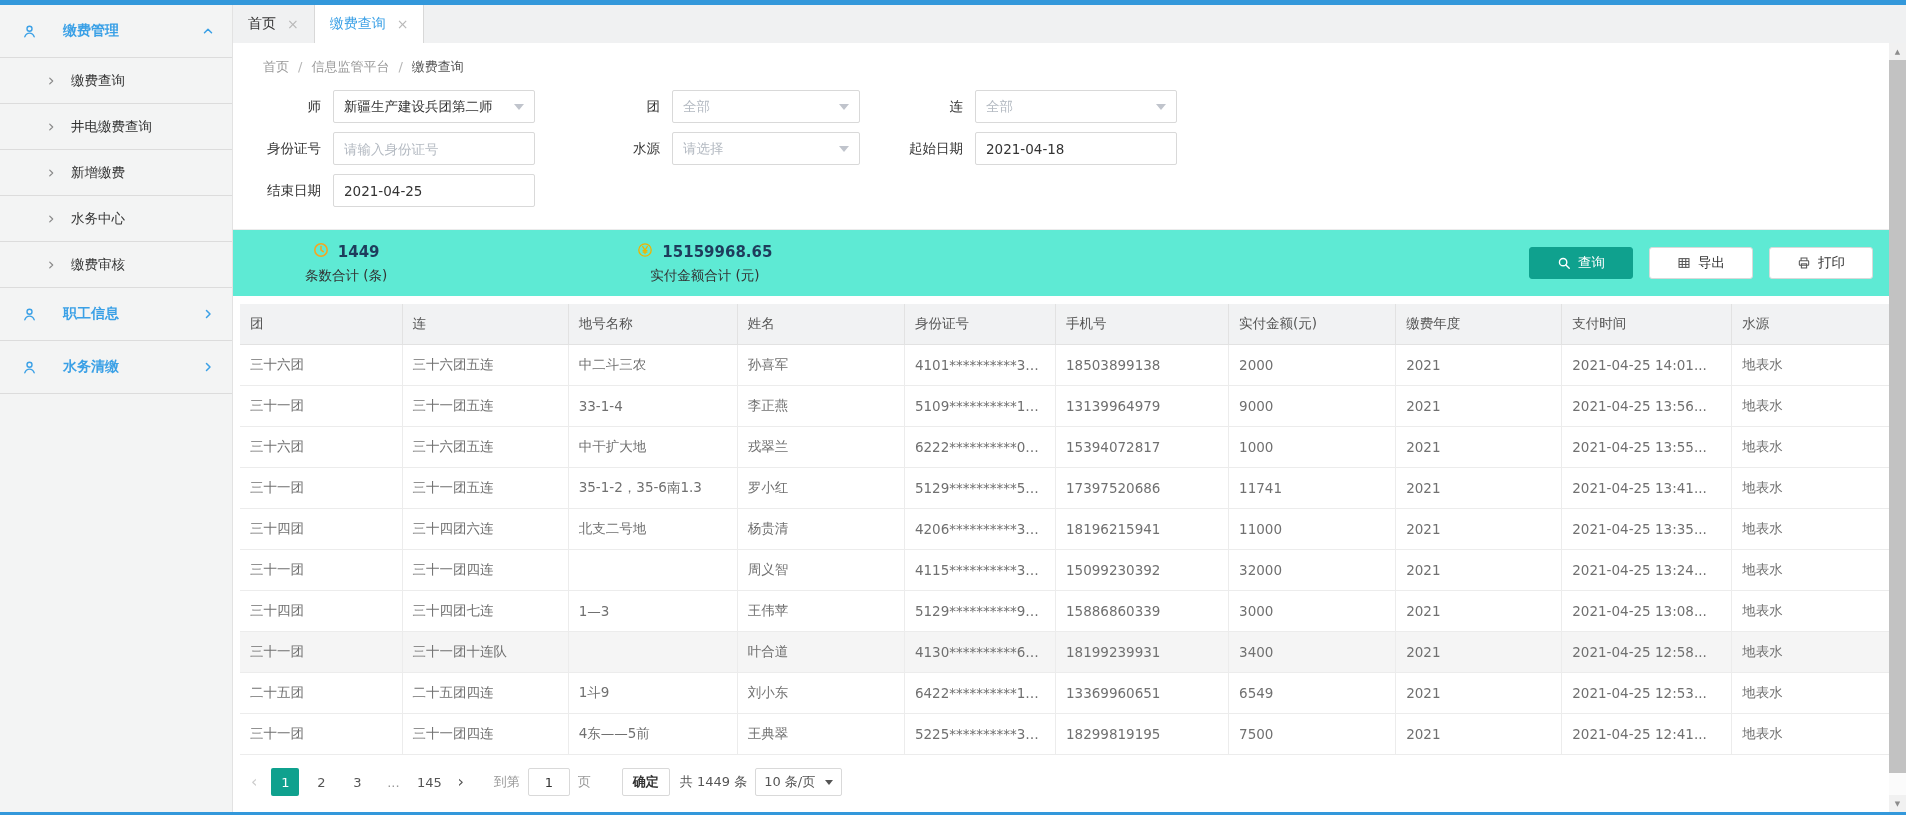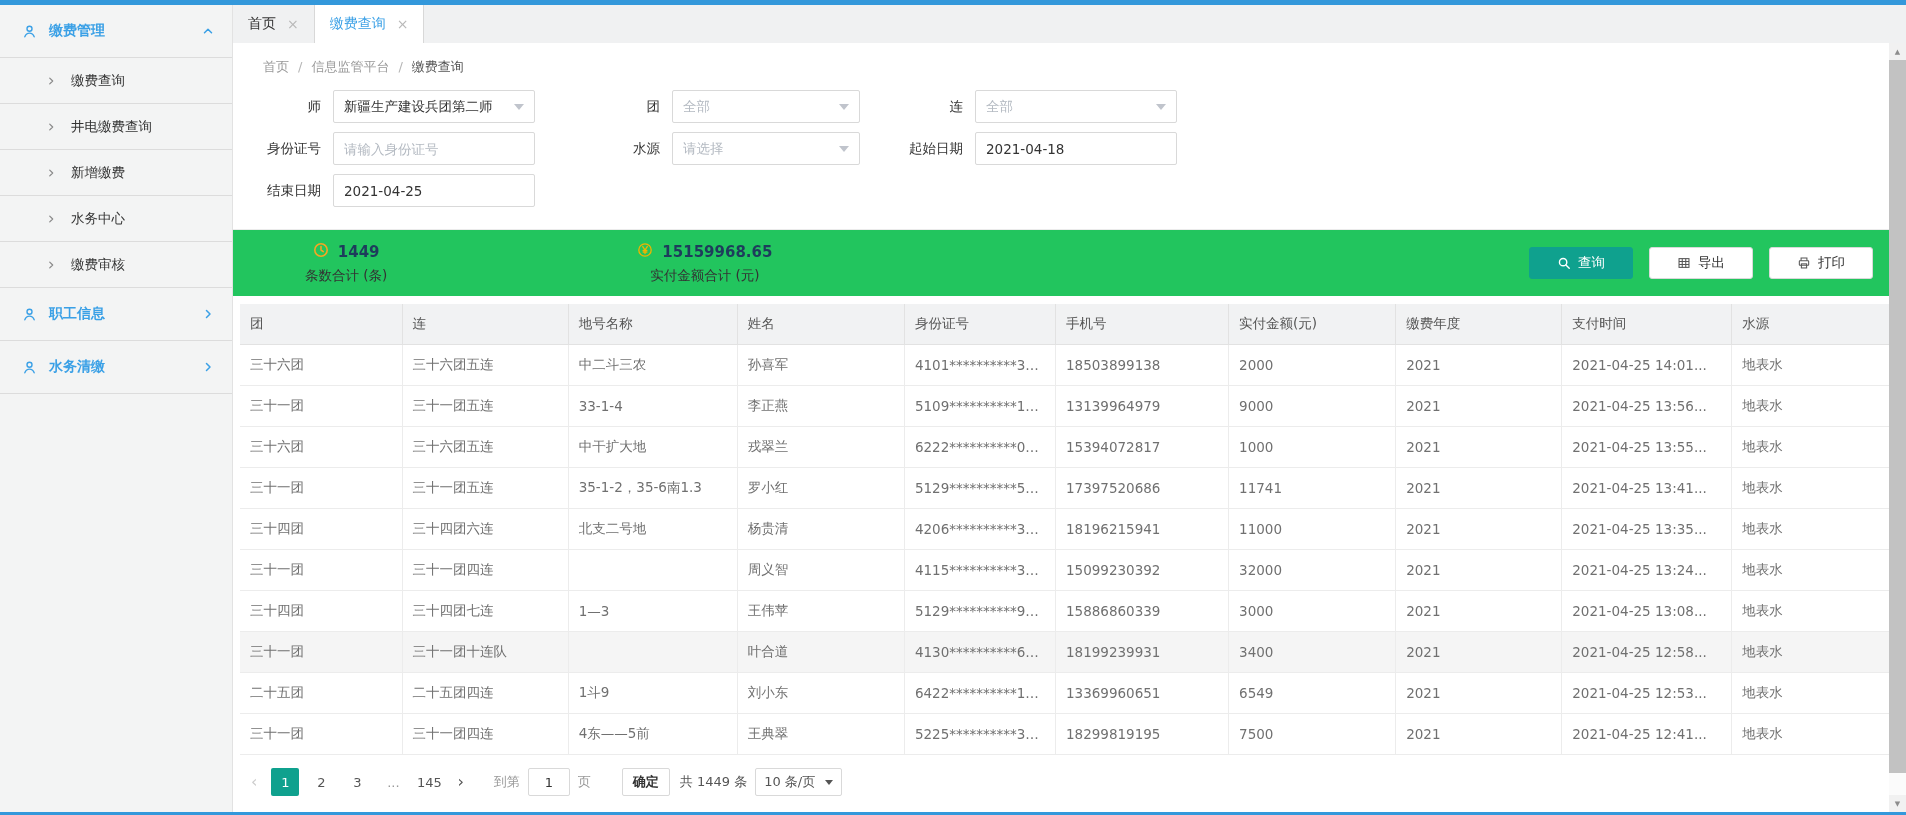--- a/index.html
+++ b/index.html
@@ -7,21 +7,21 @@
     width:1906px;height:815px;position:relative;overflow:hidden;
     font-family:"DejaVu Sans","Liberation Sans",sans-serif;
     font-size:13.5px;color:#333;background:#fff;
   }
   .topbar{height:5px;background:var(--top-bar,#3398db);}
   .bottombar{position:absolute;left:0;bottom:0;width:100%;height:3px;background:var(--top-bar,#3398db);}
   .app{display:flex;height:807px;}
 
   
   .sidebar{width:233px;background:#f3f4f4;border-right:1px solid #e2e2e2;box-sizing:border-box;flex:none;}
-  .sb-group{height:52px;display:flex;align-items:center;gap:12px;padding:0 18px 0 22px;
+  .sb-group{height:52px;display:flex;align-items:center;gap:26px;padding:0 18px 0 22px;
     border-bottom:1px solid #dcdcdc;color:var(--accent-blue,#3aa0e6);font-weight:bold;font-size:14px;cursor:pointer;}
   .sb-group .chev{margin-left:auto;display:flex;align-items:center;}
   .sb-ico{display:flex;align-items:center;}
   .sb-sub{height:45px;display:flex;align-items:center;gap:15px;padding-left:46px;
     border-bottom:1px solid #dcdcdc;color:#333;font-size:13.5px;cursor:pointer;}
   .sb-sub .chev{display:flex;align-items:center;color:#8a8a8a;}
 
   
   main{flex:1;display:flex;flex-direction:column;min-width:0;}
   .tabbar{height:38px;background:#f0f1f2;display:flex;flex:none;}
@@ -51,21 +51,21 @@
   .ctrl{box-sizing:border-box;height:33px;border:1px solid #d9d9d9;border-radius:2px;background:#fff;
     display:flex;align-items:center;padding:0 10px;font-size:13.5px;color:#333;
     font-family:"DejaVu Sans","Liberation Sans",sans-serif;}
   .ctrl.select{justify-content:space-between;cursor:pointer;}
   .ph{color:#b4bac2;}
   .caret{width:0;height:0;border-left:5px solid transparent;border-right:5px solid transparent;border-top:6px solid #c0c4cc;flex:none;}
   input.ctrl::placeholder{color:#b4bac2;}
   input.ctrl{outline:none;}
 
   
-  .stats{margin-top:22px;height:66px;background:#22c55e;border-top:1px solid #ebebeb;display:flex;align-items:center;}
+  .stats{margin-top:22px;height:66px;background:#5eead4;border-top:1px solid #ebebeb;display:flex;align-items:center;}
   .stat{text-align:center;}
   .stat .top{display:flex;align-items:center;justify-content:center;gap:9px;font-weight:bold;
     color:var(--stat-value,#1e3c5c);font-size:15px;}
   .stat .lbl{margin-top:5px;color:#333;font-size:13.5px;}
   .stat1{margin-left:72px;}
   .stat2{margin-left:250px;}
   .btns{margin-left:auto;margin-right:16px;display:flex;gap:16px;}
   .btn{height:32px;display:inline-flex;align-items:center;gap:7px;padding:0 27px;border-radius:3px;
     font-size:13.5px;cursor:pointer;box-sizing:border-box;font-family:inherit;}
   .btn.primary{background:var(--accent-green,#0fa18e);border:1px solid var(--accent-green,#0fa18e);color:#fff;}

